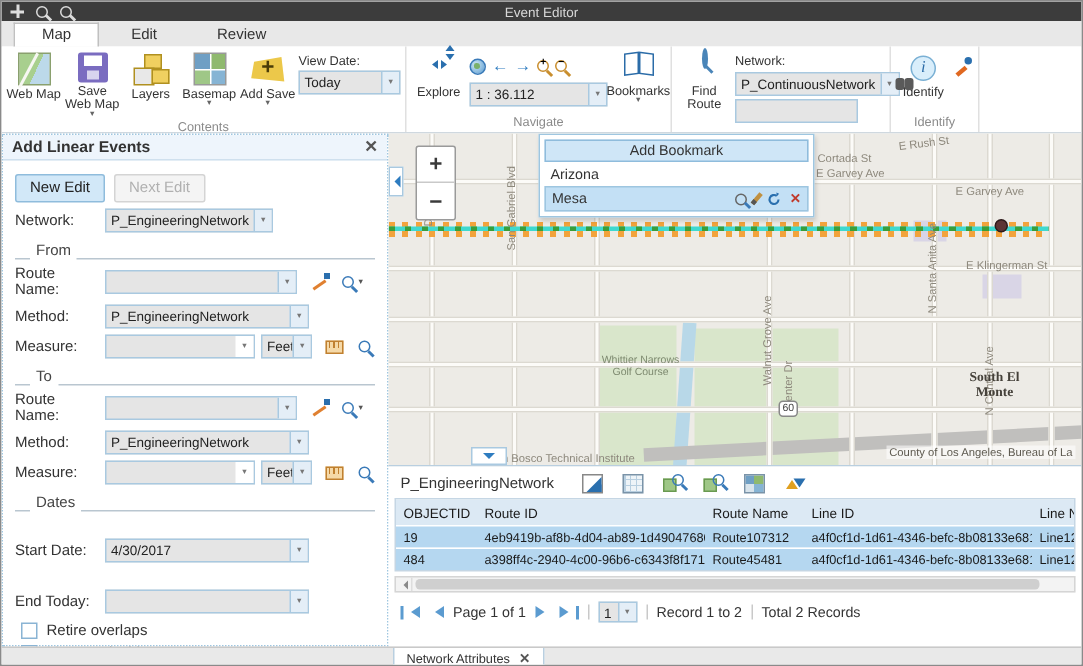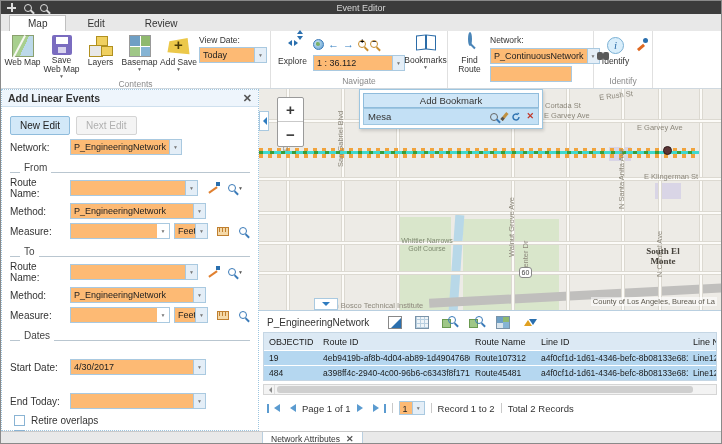--- a/index.html
+++ b/index.html
@@ -48,21 +48,21 @@
   .i-explore{width:15px;height:15px;border-radius:50%;background:radial-gradient(circle at 35% 30%,#7fc3ea,#2a6fae);margin:3px auto 2px;position:relative}
   .tri{width:0;height:0;border-style:solid;display:inline-block}
   .t-up{border-width:0 3px 4px;border-color:transparent transparent #2a6fae;position:absolute;left:4.5px;top:-5px}
   .t-dn{border-width:4px 3px 0;border-color:#2a6fae transparent transparent;position:absolute;left:4.5px;bottom:-5px}
   .t-lf{border-width:3px 4px 3px 0;border-color:transparent #2a6fae transparent transparent;position:absolute;left:-5px;top:4.5px}
   .t-rt{border-width:3px 0 3px 4px;border-color:transparent transparent transparent #2a6fae;position:absolute;right:-5px;top:4.5px}
   .navicons{display:flex;align-items:center;gap:4px;height:16px;margin-top:2px}
   .arr{font-size:11px;color:#2e7cc0;font-weight:bold;line-height:10px}
   .i-globe{width:11px;height:11px;border-radius:50%;background:radial-gradient(circle at 35% 35%,#cfe8f5,#5b9bd0);border:1px solid #3a7ab8;position:relative}
   .i-globe::after{content:'';position:absolute;left:2px;top:2px;width:4px;height:4px;background:#7ab06a;border-radius:40% 60% 50% 50%}
-  .combo{display:flex;height:16px;border:1px solid #a9c9e0;background:#fdba74;align-items:stretch}
+  .combo{display:flex;height:16px;border:1px solid #a9c9e0;background:#e5e5e5;align-items:stretch}
   .cval{flex:1;padding:1px 3px;font-size:9px;overflow:hidden;white-space:nowrap;color:#222;line-height:13px}
   .cbtn{width:12px;background:#e4eef7;border-left:1px solid #a9c9e0;display:flex;align-items:center;justify-content:center;color:#777;font-size:5px}
   .i-book{position:relative;width:20px;height:15px;margin:3px auto 2px}
   .i-book::before,.i-book::after{content:'';position:absolute;width:8px;height:13px;border:1.5px solid #2b6ca8;background:#fff;top:0}
   .i-book::before{left:0;transform:skewY(7deg)}
   .i-book::after{right:0;transform:skewY(-7deg)}
   .i-findroute{width:14px;height:14px;border:2px solid #4a85b8;border-radius:50%;position:relative;margin:3px auto 2px}
   .i-findroute::after{content:'';position:absolute;width:7px;height:2px;background:#4a85b8;right:-6px;bottom:-3px;transform:rotate(45deg)}
   .i-binoc{position:relative;width:16px;height:11px;display:inline-block}
   .i-binoc::before,.i-binoc::after{content:'';position:absolute;top:1px;width:6px;height:8px;background:#5a5a5a;border-radius:2px}
@@ -497,20 +497,23 @@
         </div>
         <div class="edgetab-l">
             <span class="bluetri-l"></span>
           </div>
         <div class="edgetab-b">
             <span class="bluetri-d"></span>
           </div>
 
         <div class="popup">
           <div class="addbm">Add Bookmark</div>
+          <div class="bmrow">
+            <span>Arizona</span>
+          </div>
           <div class="bmrow sel">
             <span>Mesa</span>
             <span class="bmicons">
               <span class="mgl" style="border-color:#666"></span>
               <span class="i-pencil"></span>
               <svg width="10" height="10" viewBox="0 0 10 10">
                   <path d="M8 5a3 3 0 1 1-1.2-2.4" fill="none" stroke="#2a6fae" stroke-width="1.4"></path>
                   <path d="M6.6 0.4 L8.4 1.2 L6.8 3 Z" fill="#2a6fae"></path>
                 </svg>
               <span class="redx">✕</span>

